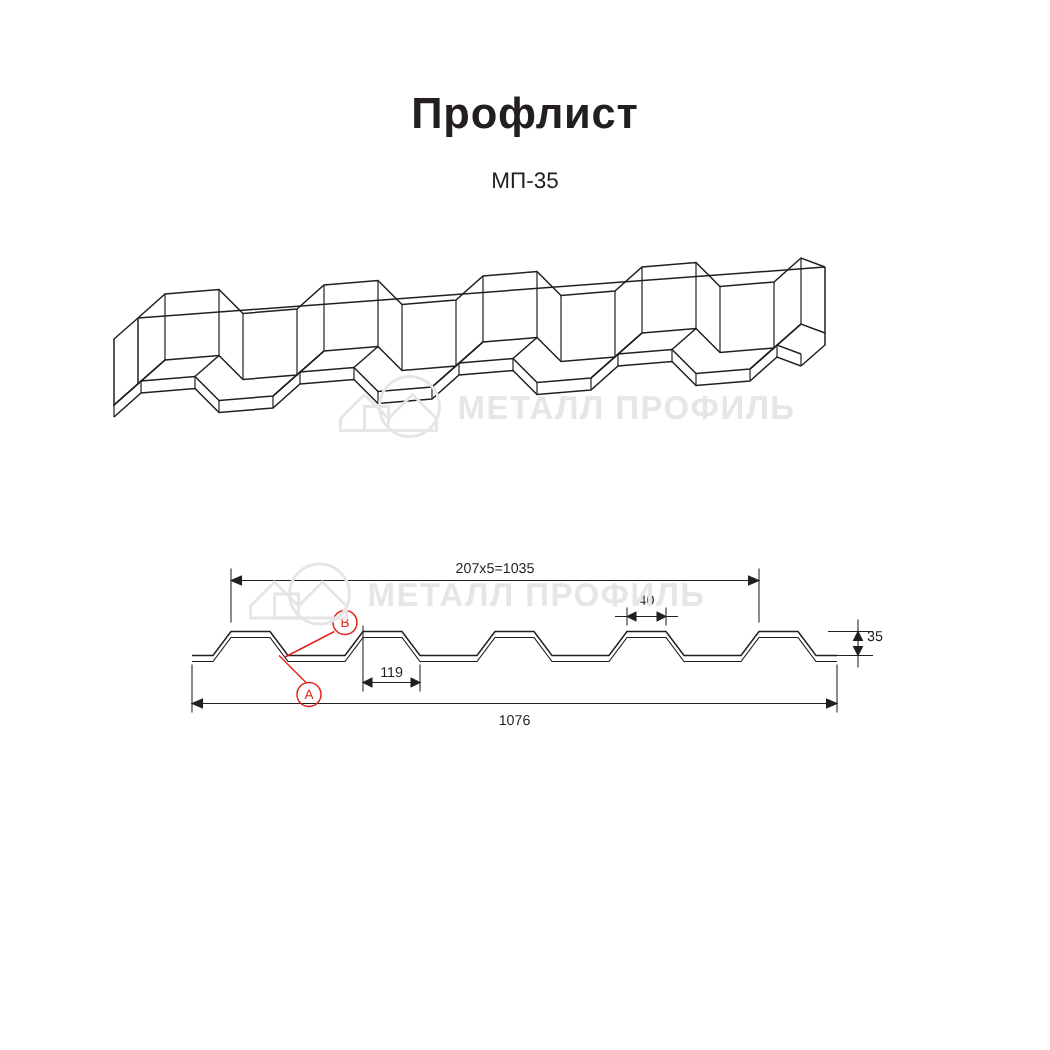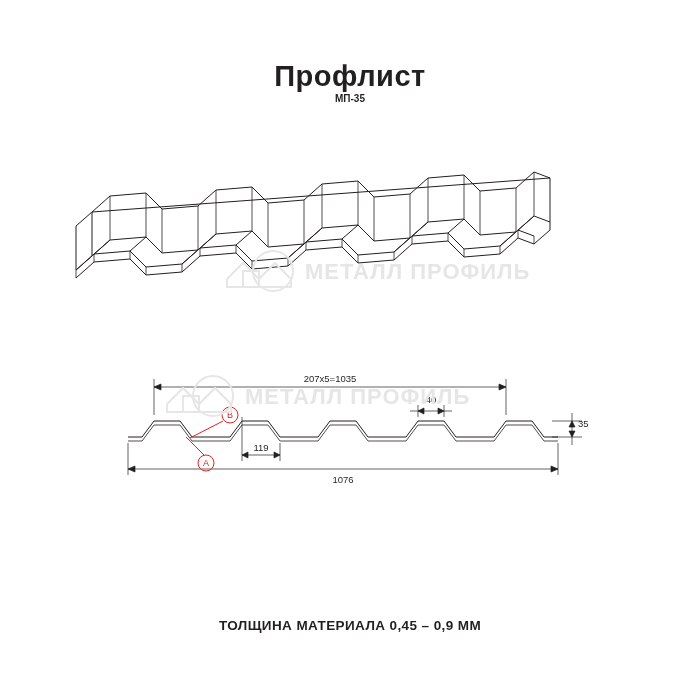--- a/index.html
+++ b/index.html
@@ -25,26 +25,26 @@
     left: 0;
     width: 700px;
     text-align: center;
     font-size: 29px;
     font-weight: bold;
     letter-spacing: 0.5px;
     color: #231f20;
   }
   .subtitle {
     position: absolute;
-    top: 93px;
+    top: 112px;
     left: 0;
     width: 700px;
     text-align: center;
-    font-size: 10px;
-    font-weight: bold;
+    font-size: 15px;
+    font-weight: normal;
     color: #231f20;
   }
   .footer {
     position: absolute;
     top: 618px;
     left: 0;
     width: 700px;
     text-align: center;
     font-size: 13.5px;
     font-weight: bold;
@@ -258,14 +258,13 @@
       <g fill="none" stroke="#e6e6e6" stroke-width="2">
         <path d="M14 54 L30 38 L46 54 L62 38 L78 54"></path>
         <path d="M14 54 L14 62 L78 62 L78 54"></path>
         <rect x="30" y="46" width="16" height="16"></rect>
       </g>
       <circle cx="60" cy="46" r="20" fill="none" stroke="#e6e6e6" stroke-width="2"></circle>
       <text x="92" y="54" font-family="Liberation Sans, sans-serif" font-size="22" font-weight="bold" fill="#e6e6e6" letter-spacing="1">МЕТАЛЛ ПРОФИЛЬ</text>
     </svg>
   </div>
 
-  <div class="footer">ТОЛЩИНА МАТЕРИАЛА 0,45 – 0,9 ММ</div>
 </div>
 
 </body></html>

